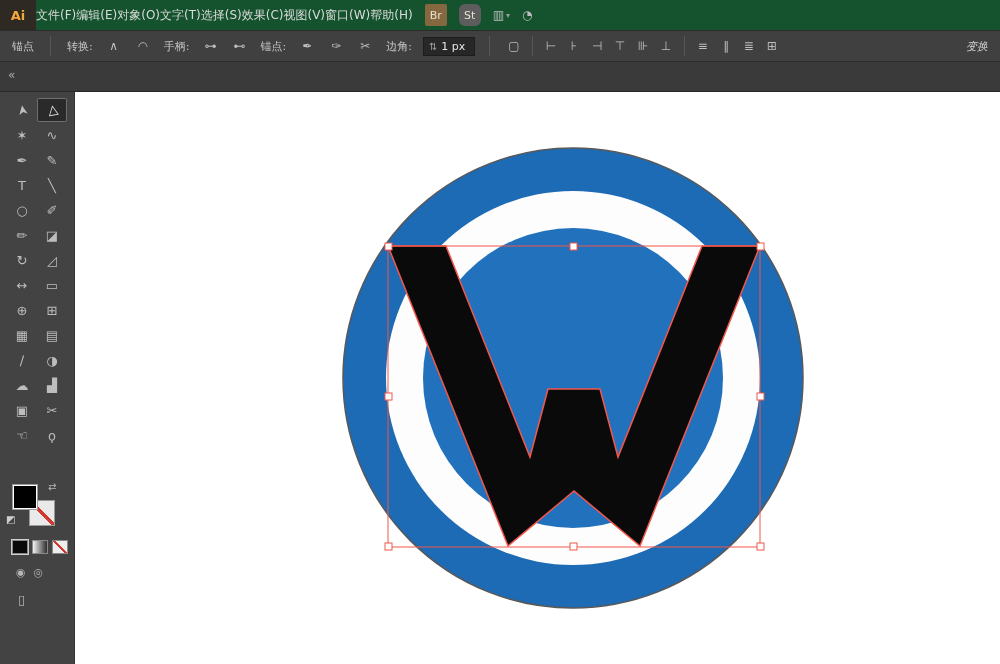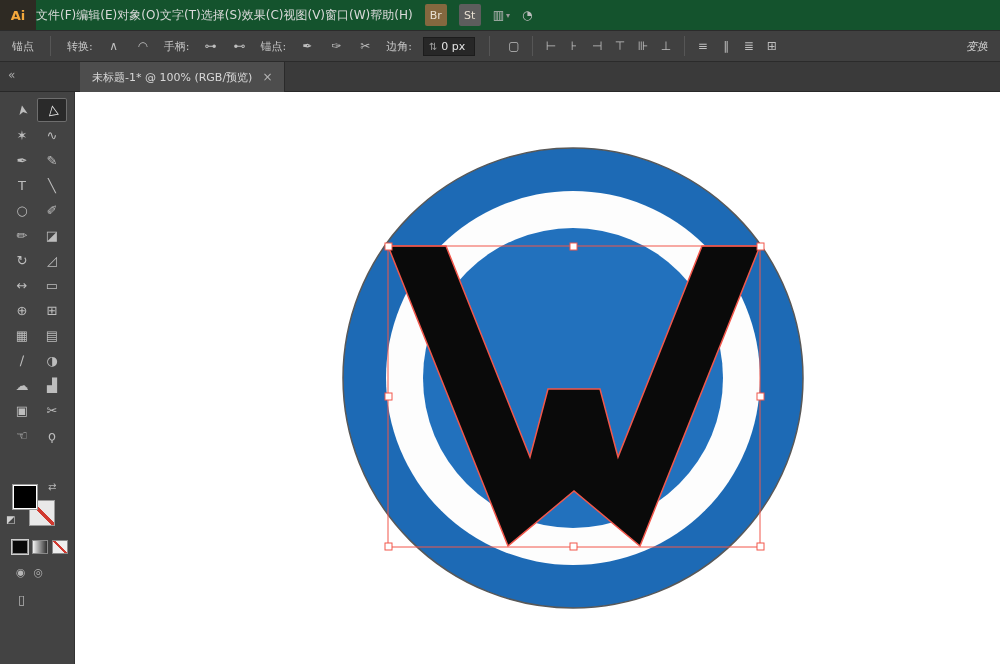--- a/index.html
+++ b/index.html
@@ -8,21 +8,21 @@
 
   
   .menu-bar { position:absolute; top:0; left:0; width:1000px; height:30px;
     background:#14532d; display:flex; align-items:center; color:#d9d9d9; font-size:12px; }
   .app-logo { width:36px; height:30px; background:#2e2a23; color:#f4a83c;
     font-weight:bold; font-size:13px; display:flex; align-items:center; justify-content:center; }
   .menu-item { padding:0 0; height:30px; line-height:30px; cursor:default; white-space:nowrap; }
   .menu-badge { width:22px; height:22px; margin-left:12px; border-radius:2px;
     display:flex; align-items:center; justify-content:center; font-size:11px; color:#e8e0d2; }
   .menu-badge.br { background:#85683f; }
-  .menu-badge.st { background:#5d5d5d; }
+  .menu-badge.st { background:#5d5d5d;border-radius:6px; }
   .menu-icon { margin-left:12px; color:#bdbdbd; font-size:12px; display:flex; align-items:center; gap:2px; }
   .menu-icon .caret { font-size:8px; color:#9a9a9a; }
 
   
   .control-bar { position:absolute; top:30px; left:0; width:1000px; height:32px;
     background:#404040; border-top:1px solid #2b2b2b; border-bottom:1px solid #2b2b2b;
     display:flex; align-items:center; padding:0 10px; gap:9px; color:#c7c7c7; font-size:11px; }
   .cb-label { white-space:nowrap; margin:0 2px; }
   .cb-btn { width:20px; height:20px; display:flex; align-items:center; justify-content:center;
     color:#bfbfbf; font-size:12px; border-radius:2px; }
@@ -113,21 +113,21 @@
   <span class="cb-btn">⊷</span>
 
   <span class="cb-label">锚点:</span>
   <span class="cb-btn">✒</span>
   <span class="cb-btn">✑</span>
   <span class="cb-btn">✂</span>
 
   <span class="cb-label">边角:</span>
   <div class="cb-input">
     <span class="stepper">⇅</span>
-    <span>0 px</span>
+    <span>1 px</span>
   </div>
 
   <div class="cb-sep"></div>
   <div class="cb-strip">
     <span class="cb-btn">▢</span>
     <div class="cb-sep"></div>
     <span class="cb-btn">⊢</span>
     <span class="cb-btn">⊦</span>
     <span class="cb-btn">⊣</span>
     <span class="cb-btn">⊤</span>
@@ -138,24 +138,20 @@
     <span class="cb-btn">∥</span>
     <span class="cb-btn">≣</span>
     <span class="cb-btn">⊞</span>
   </div>
 
   <span class="cb-label cb-transform">变换</span>
 </div>
 
 <div class="tab-bar">
   <span class="panel-collapse">«</span>
-  <div class="doc-tab">
-    <span>未标题-1* @ 100% (RGB/预览)</span>
-    <span class="tab-close">×</span>
-  </div>
 </div>
 
 <div class="left-panel">
   <div class="tools-grid">
     <div class="tool">
         <span class="rot">➤</span>
       </div>
     <div class="tool active">
         <span class="rot">▷</span>
       </div>

